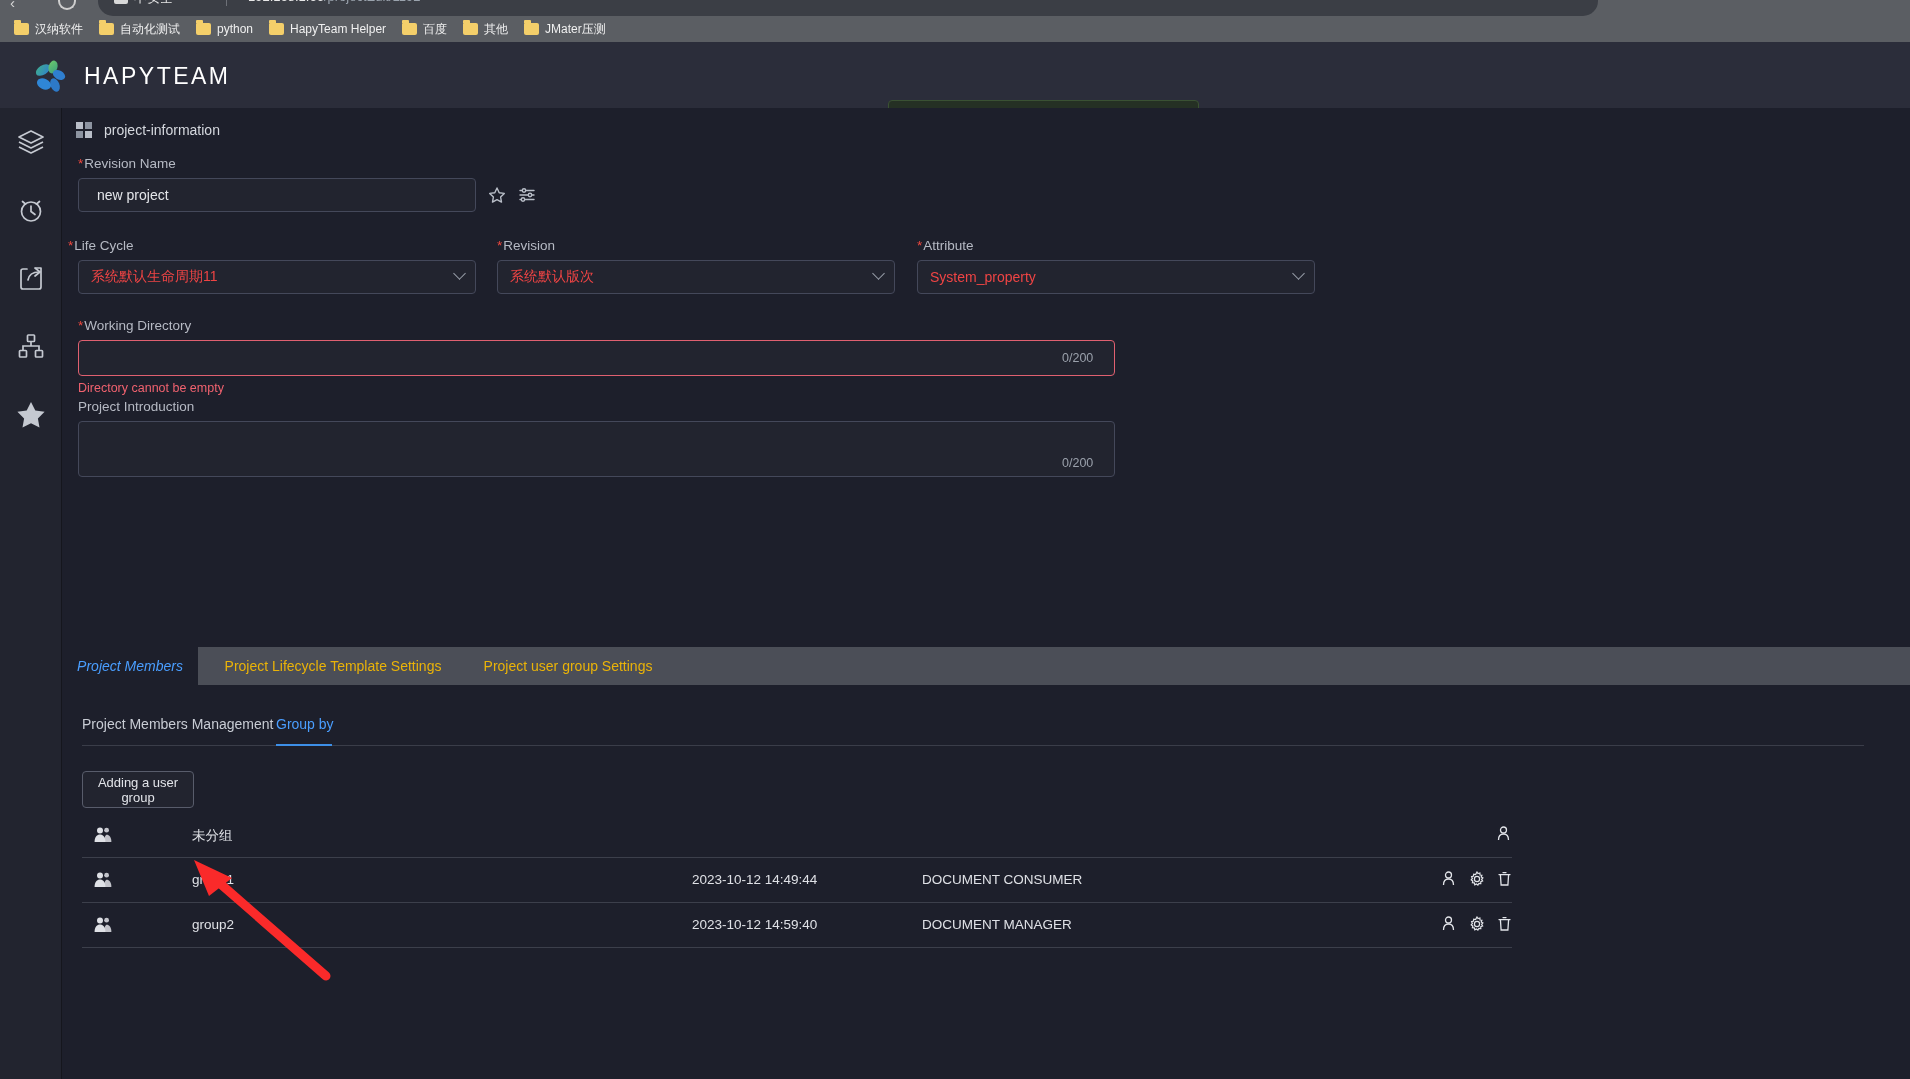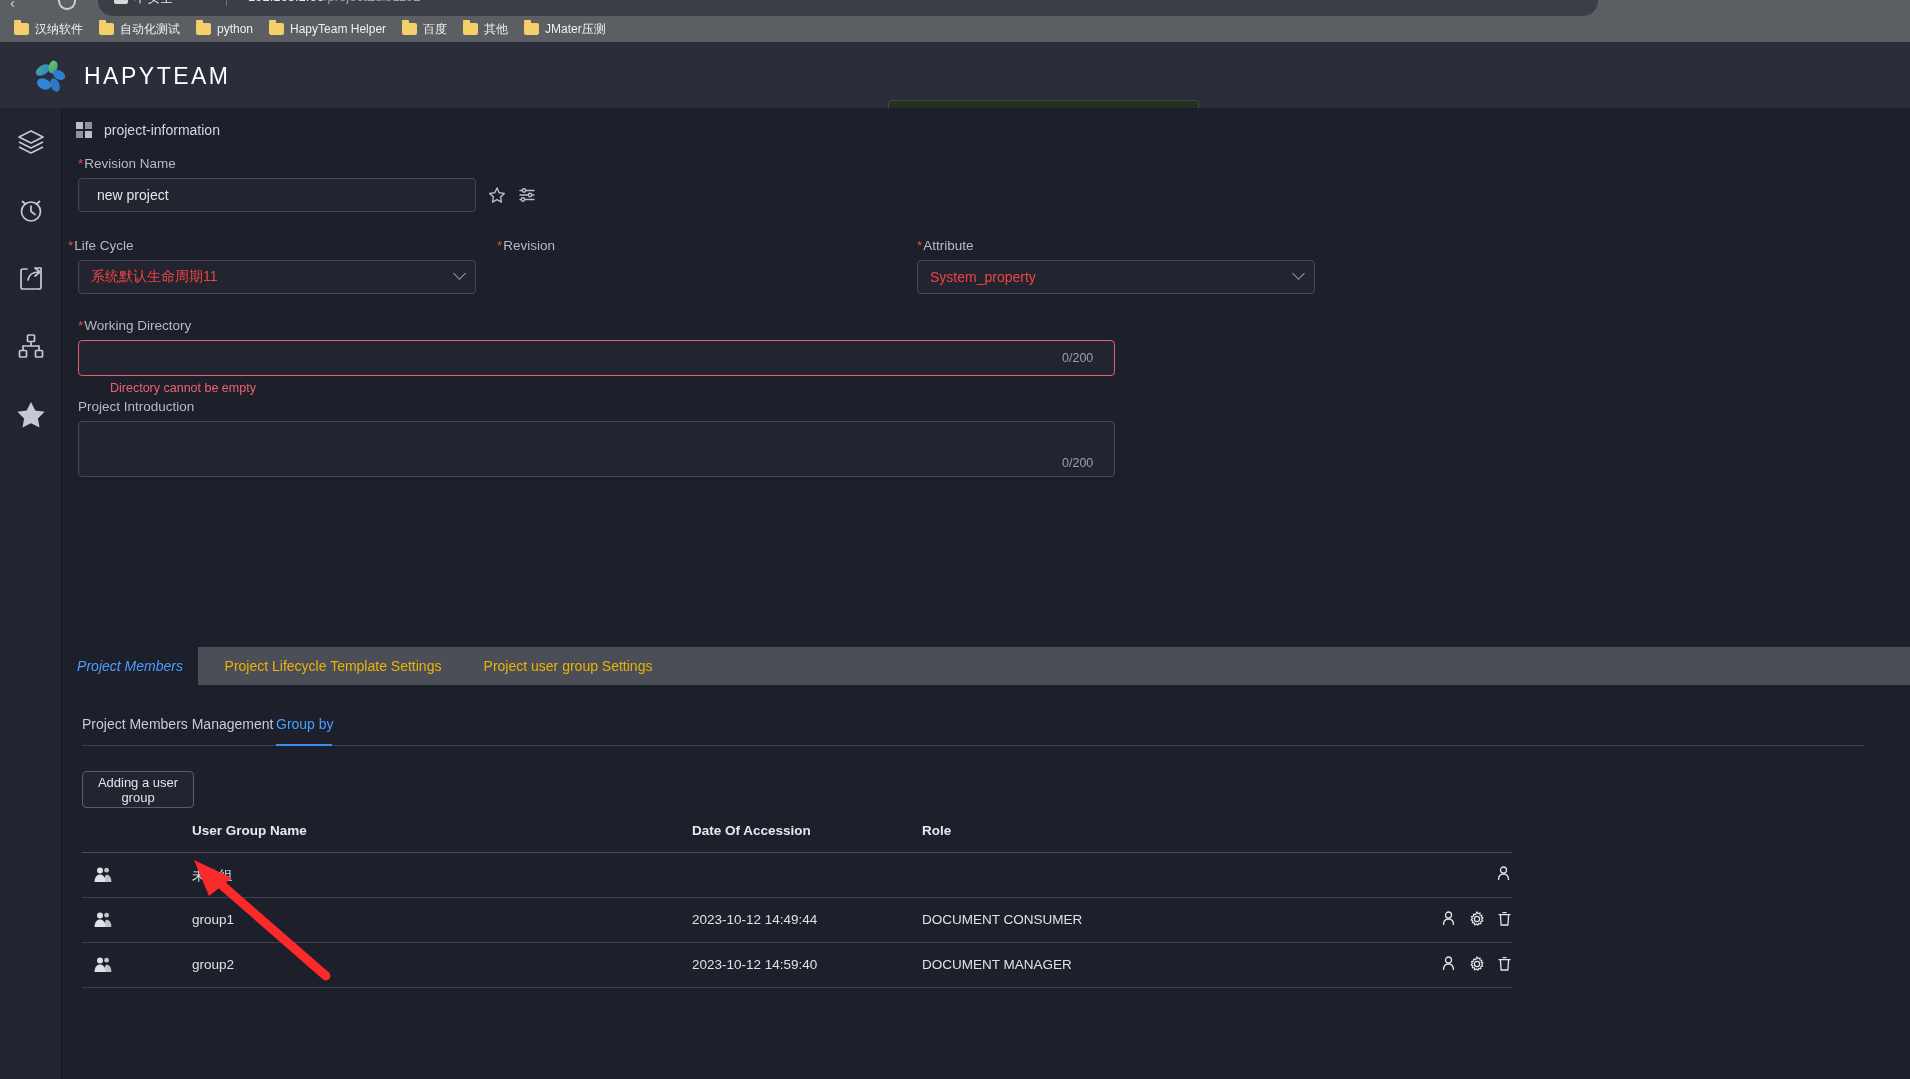--- a/index.html
+++ b/index.html
@@ -372,35 +372,39 @@
     <span class="req">*</span><span>Life Cycle</span>
   </div>
   <div class="select-box" style="left:16px; top:152px; width:398px;">
     <span class="select-val">系统默认生命周期11</span>
     <span class="chev"></span>
   </div>
 
   <div class="field-label" style="left:435px; top:130px;">
     <span class="req">*</span><span>Revision</span>
   </div>
+  <div class="select-box" style="left:435px; top:152px; width:398px;">
+    <span class="select-val">系统默认版次</span>
+    <span class="chev"></span>
+  </div>
 
   <div class="field-label" style="left:855px; top:130px;">
     <span class="req">*</span><span>Attribute</span>
   </div>
   <div class="select-box" style="left:855px; top:152px; width:398px;">
     <span class="select-val">System_property</span>
     <span class="chev"></span>
   </div>
 
   <div class="field-label" style="left:16px; top:210px;">
     <span class="req">*</span><span>Working Directory</span>
   </div>
   <input class="txt-input error" style="left: 16px; top: 232px; width: 1037px; height: 36px;" value="">
   <span class="counter" style="left:1000px; top:243px;">0/200</span>
-  <span class="err-msg" style="left:16px; top:273px;margin-left:32px;">Directory cannot be empty</span>
+  <span class="err-msg" style="left:16px; top:273px;">Directory cannot be empty</span>
 
   <div class="field-label" style="left:16px; top:291px;">
     <span>Project Introduction</span>
   </div>
   <div class="textarea-box" style="left:16px; top:313px; width:1037px; height:56px;"></div>
   <span class="counter" style="left:1000px; top:348px;">0/200</span>
 
   <div class="tabbar" id="tab-bar">
       <div class="tab active" style="left: 0px; width: 136px; font-style: italic;">Project Members</div>
       <div class="tab" style="left: 136px; width: 270px;">Project Lifecycle Template Settings</div>
@@ -410,25 +414,20 @@
   <div class="subtab-rule"></div>
   <div class="subtabs" id="subtab-bar">
       <div class="subtab" style="left: 0px; top: 8px;">Project Members Management</div>
       <div class="subtab active" style="left: 194px; top: 8px;">Group by</div>
       <div class="subtab-underline" style="left: 194px; top: 36px; width: 56px;"></div>
     </div>
 
   <button class="btn" style="left:20px; top:663px; width:112px; height:37px;">Adding a user group</button>
 
   <div class="tbl">
-    <div class="tbl-head" id="table-header">
-        <span class="th" style="left: 110px;">User Group Name</span>
-        <span class="th" style="left: 610px;">Date Of Accession</span>
-        <span class="th" style="left: 840px;">Role</span>
-      </div>
     <div id="table-body">
         <div class="tr">
           <span class="row-usericon"><svg width="20" height="20" viewBox="0 0 20 20" fill="#dfe1e6">
               <circle cx="7" cy="5.5" r="3"></circle>
               <path d="M1.6 17 C1.6 11.6 4.2 9.6 7 9.6 C9.8 9.6 12.4 11.6 12.4 17 Z"></path>
               <circle cx="13.6" cy="5.2" r="2.4" opacity="0.85"></circle>
               <path d="M10.6 17 C11.5 11.8 12.4 9.8 13.8 9.8 C16 9.8 18.4 11.8 18.4 17 Z" opacity="0.85"></path>
             </svg></span>
           <span class="cell" style="left:110px">未分组</span>
           <span class="cell" style="left:610px"></span>

